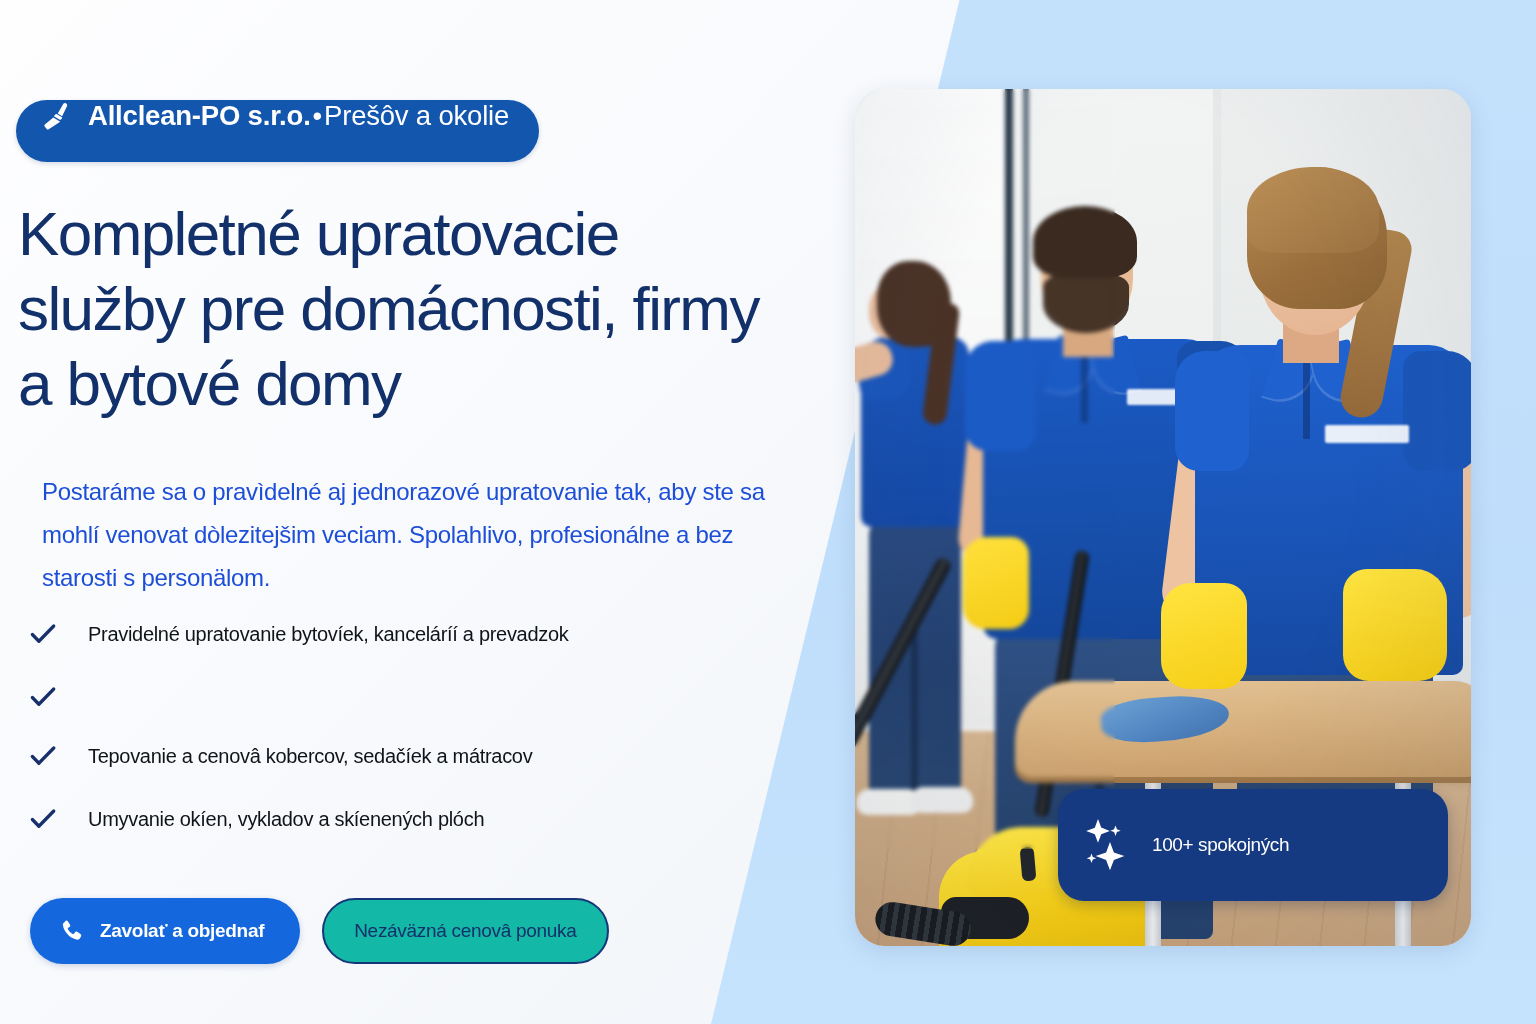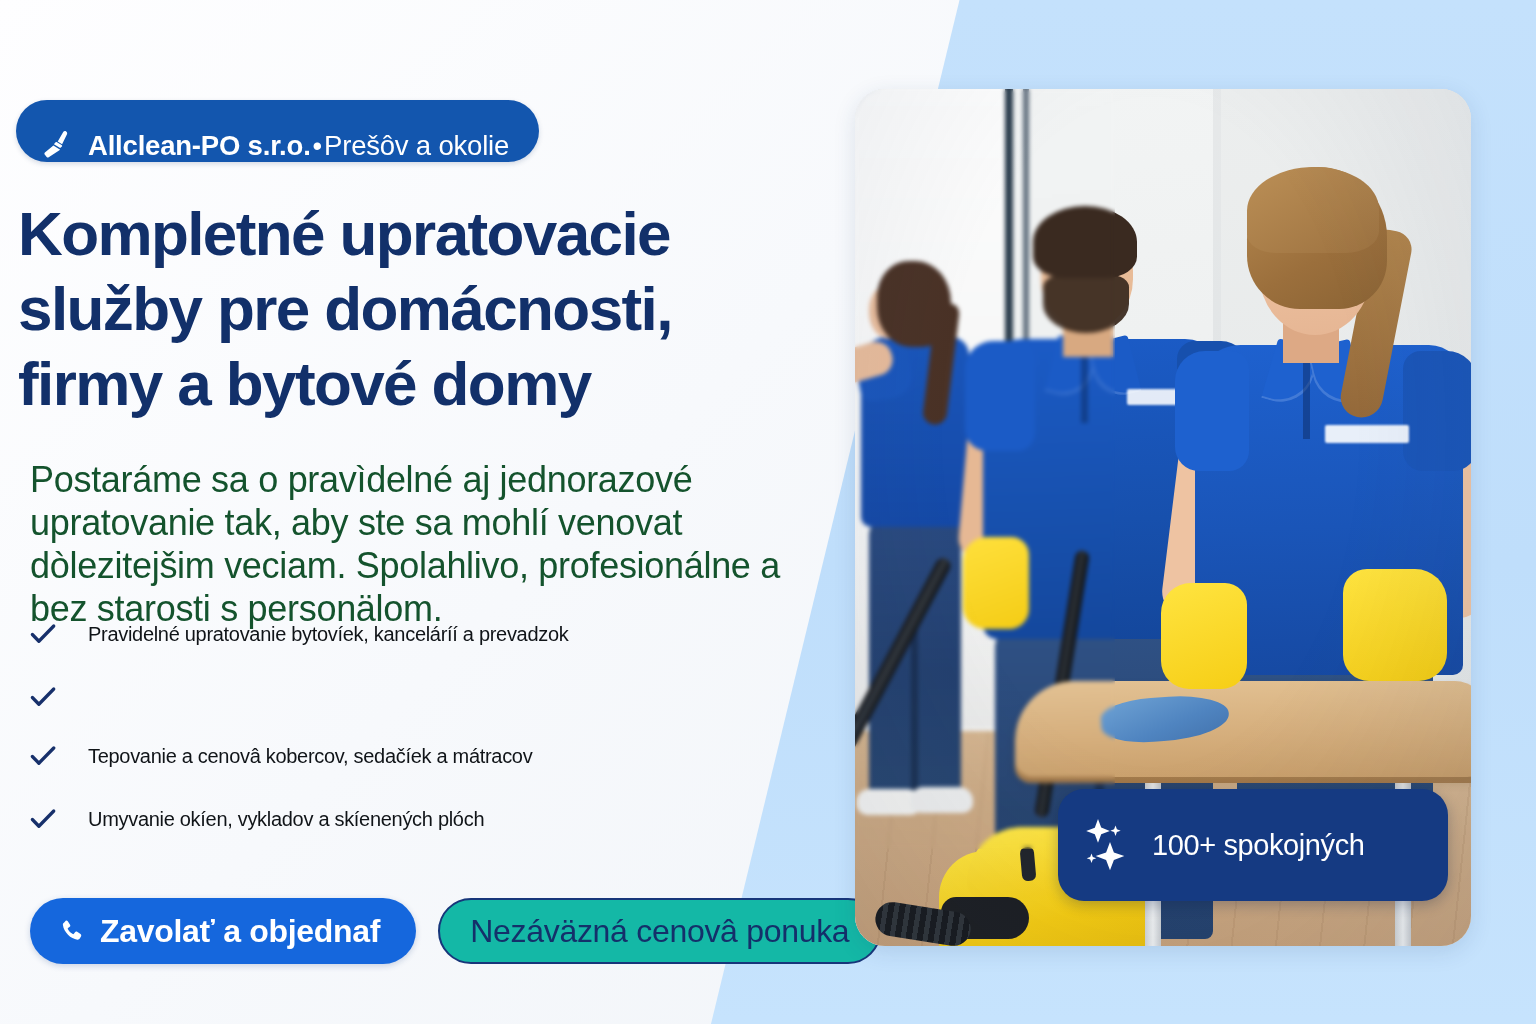--- a/index.html
+++ b/index.html
@@ -45,21 +45,21 @@
     height: 1024px;
   }
 
   
   .brand-badge {
     position: absolute;
     left: 0px;
     top: 100px;
     height: 62px;
     display: flex;
-    align-items: flex-end;
+    align-items: flex-start;
     gap: 14px;
     padding: 0 30px 0 24px;
     background: #1356ae;
     border-radius: 34px;
     box-shadow: 0 2px 5px rgba(16, 50, 100, .17);
   }
   .brand-badge .broom-icon {
     width: 34px;
     height: 34px;
     display: block;
@@ -78,33 +78,33 @@
   
   .headline {
     position: absolute;
     left: 2px;
     top: 196px;
     width: 770px;
     margin: 0;
     color: #12306a;
     font-size: 62px;
     line-height: 75px;
-    font-weight: 700;
+    font-weight: 400;
     letter-spacing: -1.6px;
   }
 
   
   .lede {
     position: absolute;
     left: 14px;
     top: 458px;
     width: 756px;
-    margin: 0;
-    color: #14532d;
-    font-size: 36px;
+    margin: 12px;
+    color: #1d4ed8;
+    font-size: 24px;
     line-height: 43px;
     letter-spacing: -0.3px;
   }
 
   
   .features {
     position: absolute;
     left: 12px;
     top: 614px;
     width: 770px;
@@ -141,21 +141,21 @@
     display: flex;
     align-items: center;
     gap: 22px;
   }
   .btn {
     display: flex;
     align-items: center;
     justify-content: center;
     height: 66px;
     border-radius: 34px;
-    font-size: 32px;
+    font-size: 19px;
     letter-spacing: -0.3px;
     cursor: pointer;
     box-sizing: border-box;
     white-space: nowrap;
   }
   .btn-primary {
     gap: 14px;
     padding: 0 36px 0 28px;
     background: #1567dd;
     color: #ffffff;
@@ -547,21 +547,21 @@
     display: flex;
     align-items: center;
     gap: 18px;
     padding: 0 24px 0 22px;
     box-sizing: border-box;
     box-shadow: 0 4px 14px rgba(10,30,70,.28);
   }
   .stats-pill .sparkle-icon { width: 54px; height: 58px; flex: 0 0 auto; }
   .stats-text {
     color: #ffffff;
-    font-size: 29px;
+    font-size: 19px;
     line-height: 38px;
     letter-spacing: -0.4px;
   }
 </style>
 </head>
 <body>
 
 <div id="banner">
 
   <div class="bg-blue ph"></div>

